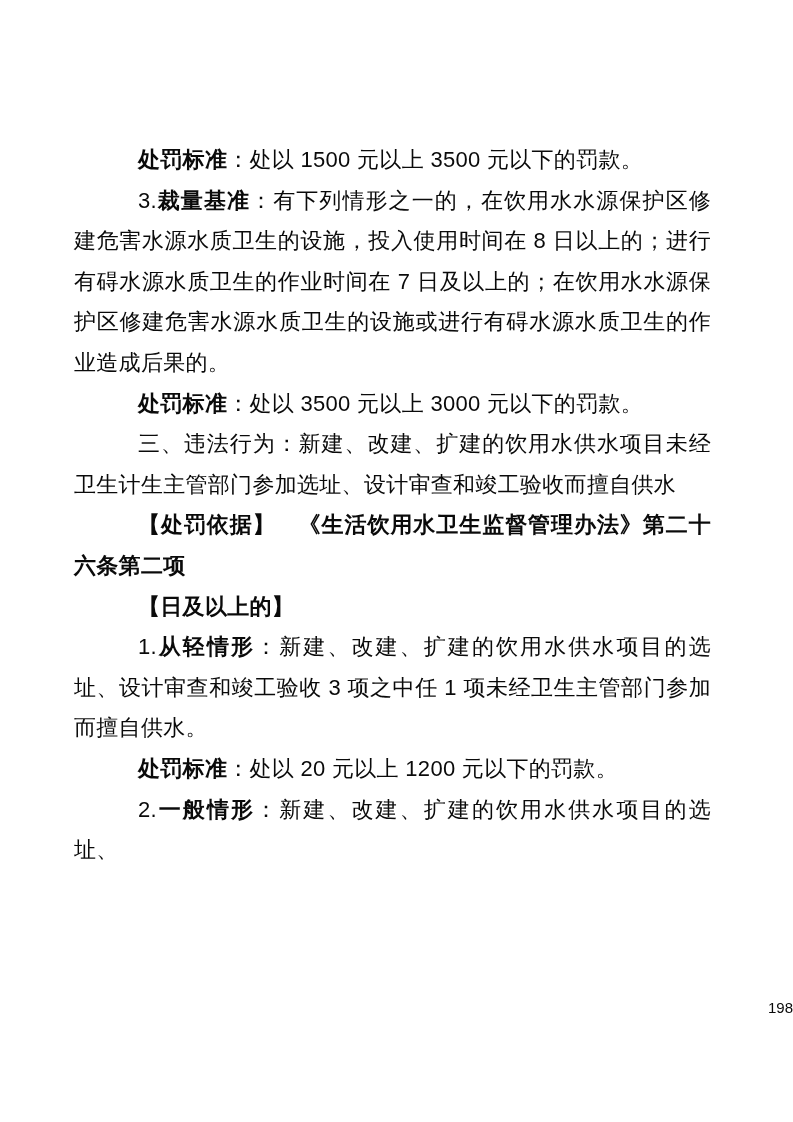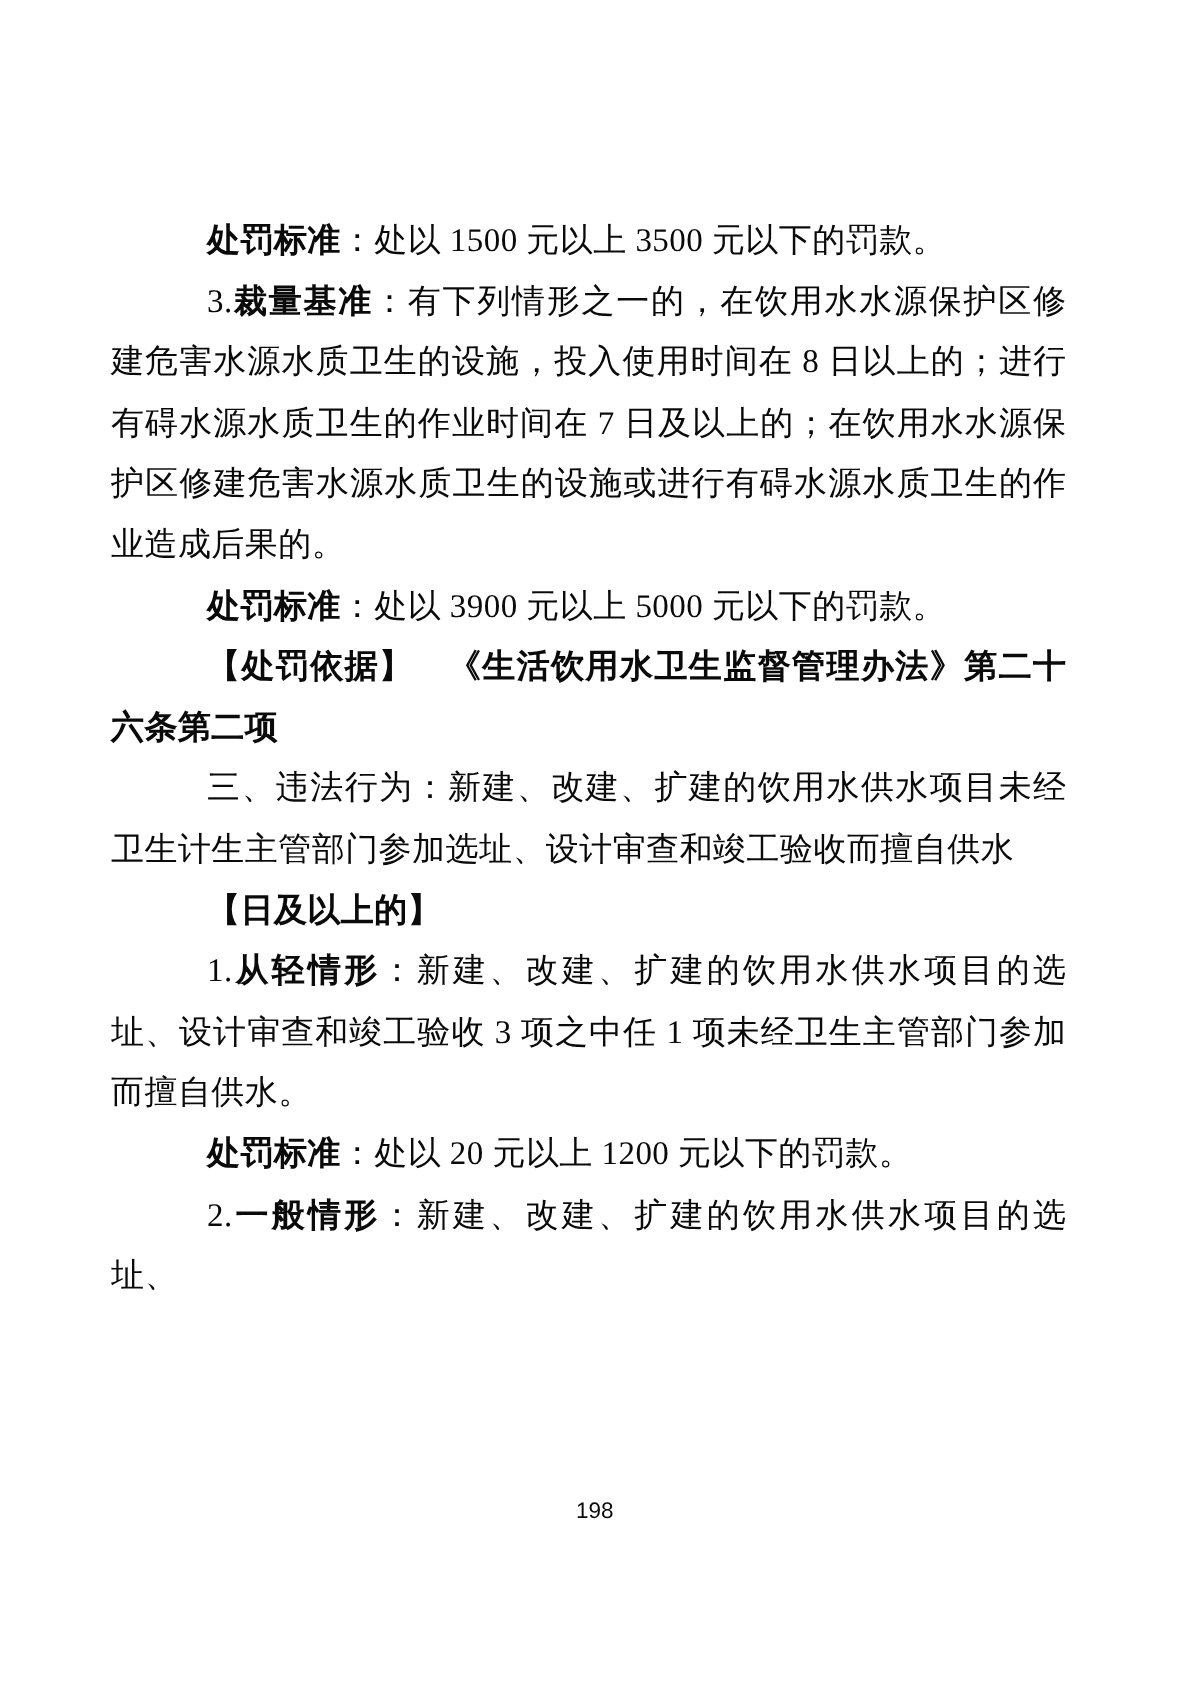--- a/index.html
+++ b/index.html
@@ -25,54 +25,53 @@
     left: 74px;
     top: 140px;
     width: 637px;
     font-size: 22px;
     line-height: 40.6px;
     text-align: justify;
     letter-spacing: 0.3px;
   }
   .para {
     margin: 0;
-    font-family: Liberation Serif, serif;
   }
   .indent {
     text-indent: 64px;
   }
   .bold {
     font-weight: bold;
   }
   .footer {
     position: absolute;
     top: 998px;
     left: 0;
     width: 100%;
-    text-align: center;
+    text-align: right;
     font-size: 15px;
     line-height: 20px;
     color: #0a0a0a;
   }
 </style>
 </head>
 <body>
 
 <div class="page">
   <div class="content">
 
     <p class="para indent"><span class="bold">处罚标准</span><span>：处以 1500 元以上 3500 元以下的罚款。</span></p>
 
     <p class="para indent"><span>3.</span><span class="bold">裁量基准</span><span>：有下列情形之一的，在饮用水水源保护区修建危害水源水质卫生的设施，投入使用时间在 8 日以上的；进行有碍水源水质卫生的作业时间在 7 日及以上的；在饮用水水源保护区修建危害水源水质卫生的设施或进行有碍水源水质卫生的作业造成后果的。</span></p>
 
-    <p class="para indent"><span class="bold">处罚标准</span><span>：处以 3900 元以上 5000 元以下的罚款。</span></p>
+    <p class="para indent"><span class="bold">处罚标准</span><span>：处以 3500 元以上 3000 元以下的罚款。</span></p>
+
+    <p class="para indent"><span>三、违法行为：新建、改建、扩建的饮用水供水项目未经卫生计生主管部门参加选址、设计审查和竣工验收而擅自供水</span></p>
 
     <p class="para indent"><span class="bold">【处罚依据】　《生活饮用水卫生监督管理办法》第二十六条第二项</span></p>
-
-    <p class="para indent"><span>三、违法行为：新建、改建、扩建的饮用水供水项目未经卫生计生主管部门参加选址、设计审查和竣工验收而擅自供水</span></p>
 
 
     <p class="para indent"><span class="bold">【日及以上的】</span></p>
 
     <p class="para indent"><span>1.</span><span class="bold">从轻情形</span><span>：新建、改建、扩建的饮用水供水项目的选址、设计审查和竣工验收 3 项之中任 1 项未经卫生主管部门参加而擅自供水。</span></p>
 
     <p class="para indent"><span class="bold">处罚标准</span><span>：处以 20 元以上 1200 元以下的罚款。</span></p>
 
     <p class="para indent"><span>2.</span><span class="bold">一般情形</span><span>：新建、改建、扩建的饮用水供水项目的选址、</span></p>
 

